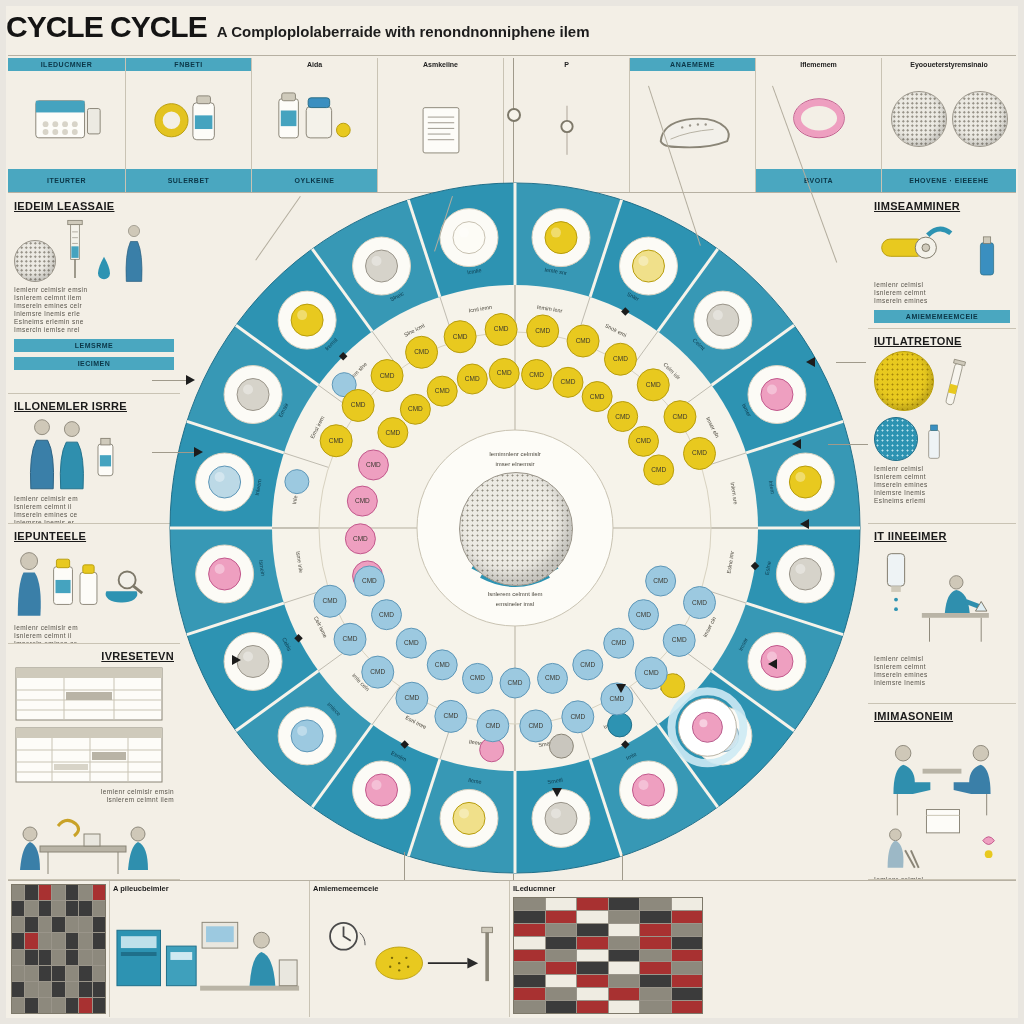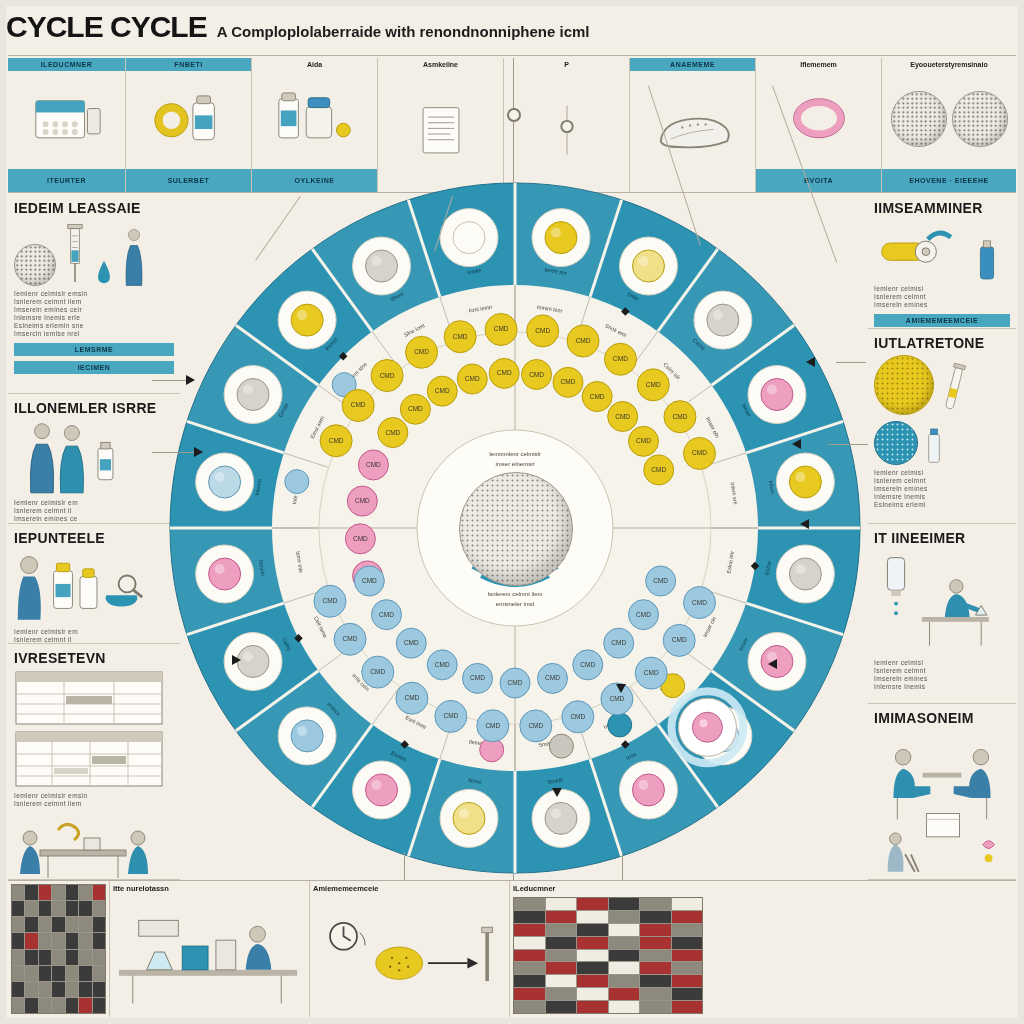--- a/index.html
+++ b/index.html
@@ -15,21 +15,21 @@
   .tcol{position:relative;border-right:1px solid #c9c3b4;display:flex;flex-direction:column;align-items:center;overflow:hidden;}
   .tcol:last-child{border-right:none;}
   .chip{background:#4aa7c0;color:#0b3647;font-size:7px;font-weight:700;letter-spacing:.5px;text-transform:uppercase;padding:3px 4px;align-self:stretch;text-align:center;}
   .tcap{font-size:7px;font-weight:700;color:#222;padding:3px 2px 0;text-align:center;}
   .tart{flex:1;display:flex;align-items:center;justify-content:center;gap:5px;width:100%;}
   .tband{background:#4aa7c0;color:#0b3647;font-size:7px;font-weight:700;letter-spacing:.5px;text-transform:uppercase;padding:8px 3px;align-self:stretch;text-align:center;}
   
   #left-col{position:absolute;left:8px;top:194px;width:172px;height:686px;}
   #right-col{position:absolute;left:868px;top:194px;width:148px;height:686px;}
   .panel{position:relative;border-bottom:1px solid #c9c3b4;padding:6px 6px;box-sizing:border-box;overflow:hidden;}
-  .phead{font-size:14px;font-weight:800;text-transform:uppercase;letter-spacing:.3px;color:#1a1a1a;margin-bottom:3px;}
+  .phead{font-size:11px;font-weight:800;text-transform:uppercase;letter-spacing:.3px;color:#1a1a1a;margin-bottom:3px;text-decoration:underline;}
   .part{display:flex;align-items:flex-end;gap:6px;margin:4px 0;flex-wrap:wrap;}
   .tline{font-size:6.5px;line-height:8px;color:#57534a;letter-spacing:.4px;white-space:nowrap;overflow:hidden;}
   .pchip{display:block;margin-top:5px;}
   
   .dotball{border-radius:50%;background-color:#eceae3;background-image:radial-gradient(#8f8b80 0.9px,transparent 1.1px);background-size:4.5px 4.5px;border:1px solid #9a958a;box-shadow:inset -3px -4px 7px rgba(0,0,0,.16);}
   .dotball-y{border-radius:50%;background-color:#e8c91f;background-image:radial-gradient(#a8880b 0.9px,transparent 1.1px);background-size:5px 5px;border:1px solid #b89d0d;box-shadow:inset -3px -4px 7px rgba(0,0,0,.18);}
   .dotball-t{border-radius:50%;background-color:#2d93b2;background-image:radial-gradient(#bfe4ee 0.9px,transparent 1.1px);background-size:5px 5px;border:1px solid #1f6f8a;}
   
   #wheel{position:absolute;left:157px;top:170px;width:716px;height:716px;pointer-events:none;}
   #sphere{position:absolute;left:459px;top:472px;width:112px;height:112px;border-radius:50%;background-color:#eceae3;background-image:radial-gradient(#8f8b80 0.9px,transparent 1.1px);background-size:5px 5px;border:1px solid #9a958a;box-shadow:inset -7px -9px 13px rgba(0,0,0,.18);}
@@ -47,21 +47,21 @@
   .arr-r{position:absolute;width:0;height:0;border-top:5px solid transparent;border-bottom:5px solid transparent;border-left:9px solid #1c1c1c;}
   .arr-l{position:absolute;width:0;height:0;border-top:5px solid transparent;border-bottom:5px solid transparent;border-right:9px solid #1c1c1c;}
   .arr-d{position:absolute;width:0;height:0;border-left:5px solid transparent;border-right:5px solid transparent;border-top:9px solid #1c1c1c;}
   .nodemark{position:absolute;width:10px;height:10px;border:2px solid #7d7869;border-radius:50%;background:#f6f3ea;}
 </style>
 </head>
 <body>
 
 <div class="poster">
   <div class="titleblock">
-    <span class="t-main">CYCLE CYCLE</span><span class="t-sub">A Comploplolaberraide with renondnonniphene icml</span>
+    <span class="t-main">CYCLE CYCLE</span><span class="t-sub">A Comploplolaberraide with renondnonniphene ilem</span>
   </div>
   <div class="rule" style="left:8px;top:55px;width:1008px;"></div>
 
   <div id="top-strip">
       <div class="tcol">
         <div class="chip">ILeducmner</div>
         <div class="tart">
           <svg viewBox="0 0 80 60" style="width:78px">
             <rect x="8" y="10" width="50" height="38" rx="3" fill="#fdfcf8" stroke="#8a8577"></rect>
             <rect x="8" y="10" width="50" height="12" fill="#45a3bf"></rect>
@@ -222,21 +222,21 @@
             <rect x="73" y="20" width="12" height="9" rx="2" fill="#e8c91f" stroke="#b89d0d"></rect>
             <path d="M98 48 H130 A16 9 0 0 1 114 60 A16 9 0 0 1 98 48Z" fill="#2d93b2"></path>
             <circle cx="120" cy="36" r="9" fill="rgba(240,240,235,.55)" stroke="#7d7869" stroke-width="2"></circle>
             <line x1="126" y1="42" x2="136" y2="50" stroke="#7d7869" stroke-width="3"></line>
           </svg>
         </div>
         <div class="tline">Iemlenr celmislr em</div>
         <div class="tline">Isnlerem celmnt il</div>
         <div class="tline">Imsereln emines ce</div>
       </div>
-      <div class="panel" style="height: 236px;">
+      <div class="panel" style="height: 236px; text-align: right;">
         <div class="phead">Ivresetevn</div>
         <div class="part">
           <svg viewBox="0 0 150 118" style="width:150px">
             <rect x="2" y="2" width="146" height="52" fill="#fdfcf8" stroke="#8a8577"></rect>
             <rect x="2" y="2" width="146" height="10" fill="#cfcabb"></rect>
             <line x1="2" y1="24" x2="148" y2="24" stroke="#c9c4b4"></line>
             <line x1="2" y1="34" x2="148" y2="34" stroke="#c9c4b4"></line>
             <line x1="2" y1="44" x2="148" y2="44" stroke="#c9c4b4"></line>
             <line x1="50" y1="12" x2="50" y2="54" stroke="#c9c4b4"></line>
             <line x1="100" y1="12" x2="100" y2="54" stroke="#c9c4b4"></line>
@@ -711,32 +711,34 @@
           <div style="background: rgb(141, 137, 125);"></div>
           <div style="background: rgb(59, 59, 59);"></div>
           <div style="background: rgb(141, 137, 125);"></div>
           <div style="background: rgb(141, 137, 125);"></div>
           <div style="background: rgb(59, 59, 59);"></div>
           <div style="background: rgb(168, 49, 49);"></div>
           <div style="background: rgb(59, 59, 59);"></div>
         </div>
       </div>
       <div class="bpanel">
-        <div class="bcap">Itte nurelotassn</div>
+        <div class="bcap">A pileucbeimler</div>
         <div class="bart">
           <svg viewBox="0 0 195 112" style="width:100%;height:112px">
-            <rect x="6" y="70" width="180" height="6" fill="#b9b4a6"></rect>
-            <line x1="20" y1="76" x2="20" y2="104" stroke="#8a8577"></line>
-            <line x1="170" y1="76" x2="170" y2="104" stroke="#8a8577"></line>
-            <path d="M34 70 l8 -18 h10 l8 18z" fill="#cfe9f1" stroke="#7d7869"></path>
-            <rect x="70" y="46" width="26" height="24" fill="#2d93b2" stroke="#1f6f8a"></rect>
-            <rect x="104" y="40" width="20" height="30" fill="#e9e7df" stroke="#8a8577"></rect>
-            <circle cx="146" cy="34" r="8" fill="#cfc8b8" stroke="#8e897c"></circle>
-            <path d="M134 70 Q136 46 146 44 Q158 46 160 70Z" fill="#3a7fa8"></path>
-            <rect x="26" y="20" width="40" height="16" fill="#e9e7df" stroke="#8a8577"></rect>
+            <rect x="4" y="30" width="44" height="56" fill="#2d93b2" stroke="#1f6f8a"></rect>
+            <rect x="8" y="36" width="36" height="12" fill="#bfe0ea"></rect>
+            <rect x="8" y="52" width="36" height="4" fill="#1f6f8a"></rect>
+            <rect x="54" y="46" width="30" height="40" fill="#3fa0bc" stroke="#1f6f8a"></rect>
+            <rect x="58" y="52" width="22" height="8" fill="#cfe9f1"></rect>
+            <rect x="90" y="22" width="36" height="26" fill="#e9e7df" stroke="#8a8577"></rect>
+            <rect x="94" y="26" width="28" height="16" fill="#9cc9e0"></rect>
+            <rect x="88" y="86" width="100" height="5" fill="#b9b4a6"></rect>
+            <circle cx="150" cy="40" r="8" fill="#cfc8b8" stroke="#8e897c"></circle>
+            <path d="M138 86 Q140 56 150 52 Q162 56 164 86Z" fill="#2f8fae"></path>
+            <rect x="168" y="60" width="18" height="26" fill="#e9e7df" stroke="#8a8577"></rect>
           </svg>
         </div>
       </div>
       <div class="bpanel">
         <div class="bcap">Amiememeemceie</div>
         <div class="bart">
           <svg viewBox="0 0 215 112" style="width:100%;height:112px">
             <circle cx="34" cy="34" r="15" fill="#f6f3ea" stroke="#4a4a4a" stroke-width="2"></circle>
             <path d="M34 23 v11 l8 5" stroke="#4a4a4a" stroke-width="2" fill="none"></path>
             <path d="M52 30 a18 18 0 0 1 6 14" fill="none" stroke="#4a4a4a"></path>

